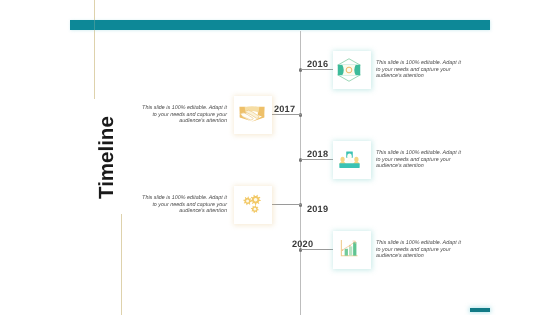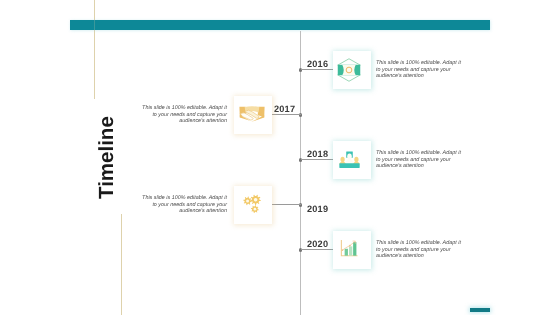--- a/index.html
+++ b/index.html
@@ -103,21 +103,21 @@
       </g>
       <circle cx="25.5" cy="21" r="4.0" fill="#fdfaee"></circle>
       <circle cx="47" cy="18" r="4.8" fill="#fdfaee"></circle>
       <circle cx="45" cy="43" r="3.6" fill="#fdfaee"></circle>
     </svg>
   </div>
   <div class="desc l" style="left:141px;top:195.4px;">This slide is 100% editable. Adapt it to your needs and capture your audience's attention</div>
 
   <div class="dot" style="top:248px"></div>
   <div class="conn" style="left:301px;top:249.3px;width:33px;"></div>
-  <div class="year" style="left:307px;top:239.7px;">2020</div>
+  <div class="year" style="left:292px;top:239.7px;">2020</div>
   <div class="iconbox teal" style="left:333px;top:231px;">
     <svg class="chart" viewBox="0 0 64 64" preserveAspectRatio="none">
       <path d="M5 2 L5 59 L62 59" fill="none" stroke="#f0cd91" stroke-width="4" stroke-linecap="square"></path>
       <rect x="17" y="33" width="12" height="26" fill="#73cb9b"></rect>
       <rect x="33" y="24" width="12" height="35" fill="#b7e3c4"></rect>
       <rect x="48" y="8" width="12" height="51" fill="#5fc491"></rect>
       <path d="M9 38 L22 29 L36 21 L54 6" fill="none" stroke="#edc491" stroke-width="2.6"></path>
       <path d="M46 4 L56 4 L56 14" fill="none" stroke="#edc491" stroke-width="2.6"></path>
       <circle cx="9" cy="38" r="3.2" fill="#f0c08e"></circle>
       <circle cx="36" cy="21" r="3.2" fill="#f0c08e"></circle>

